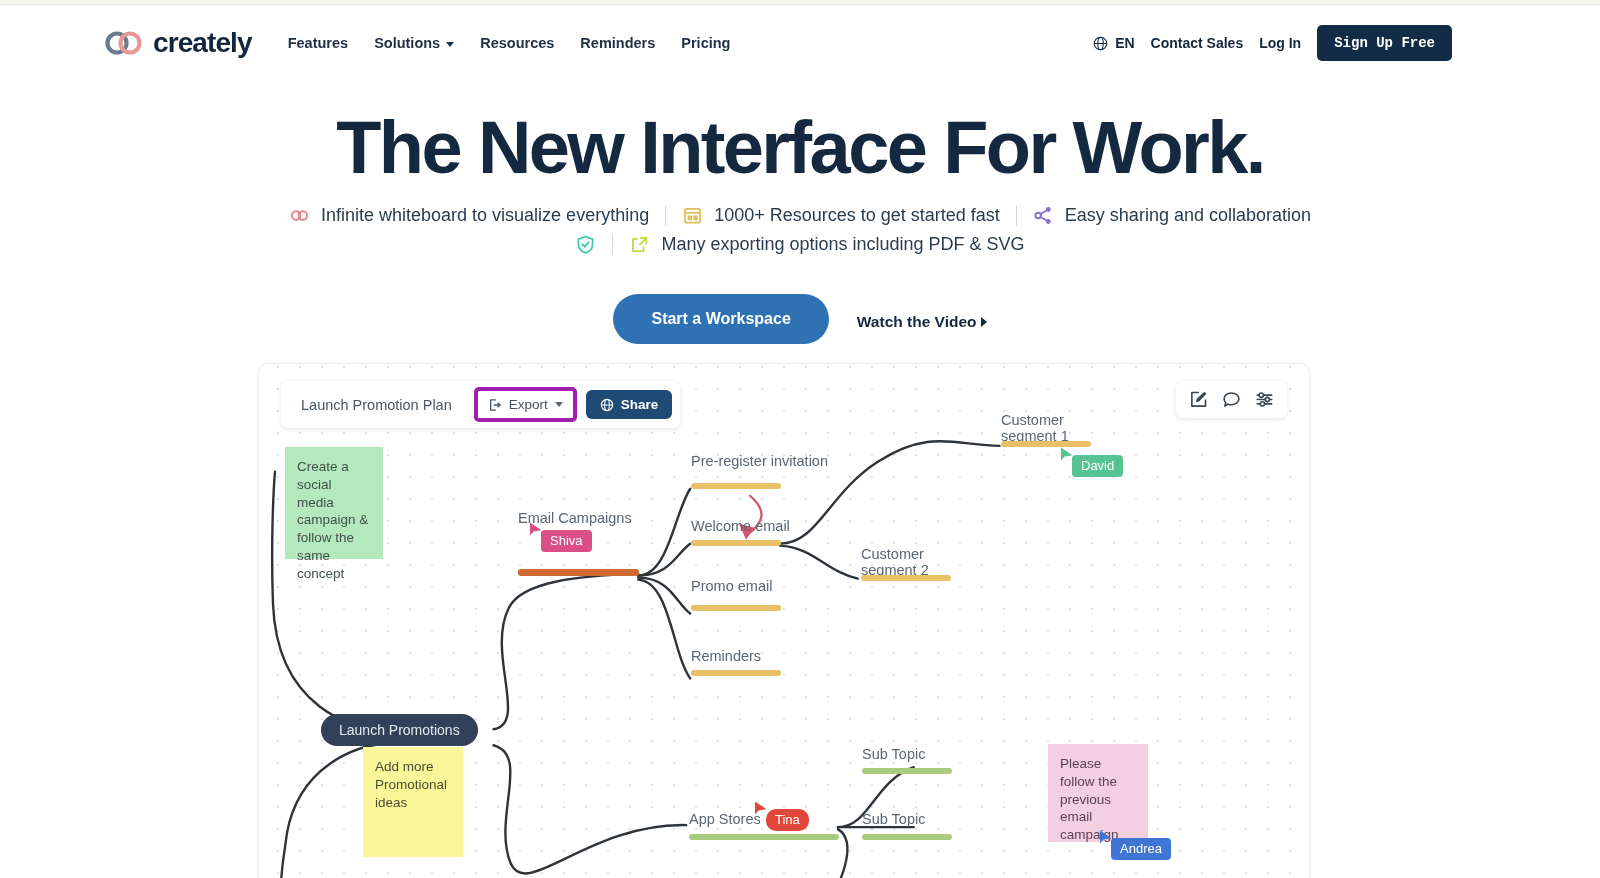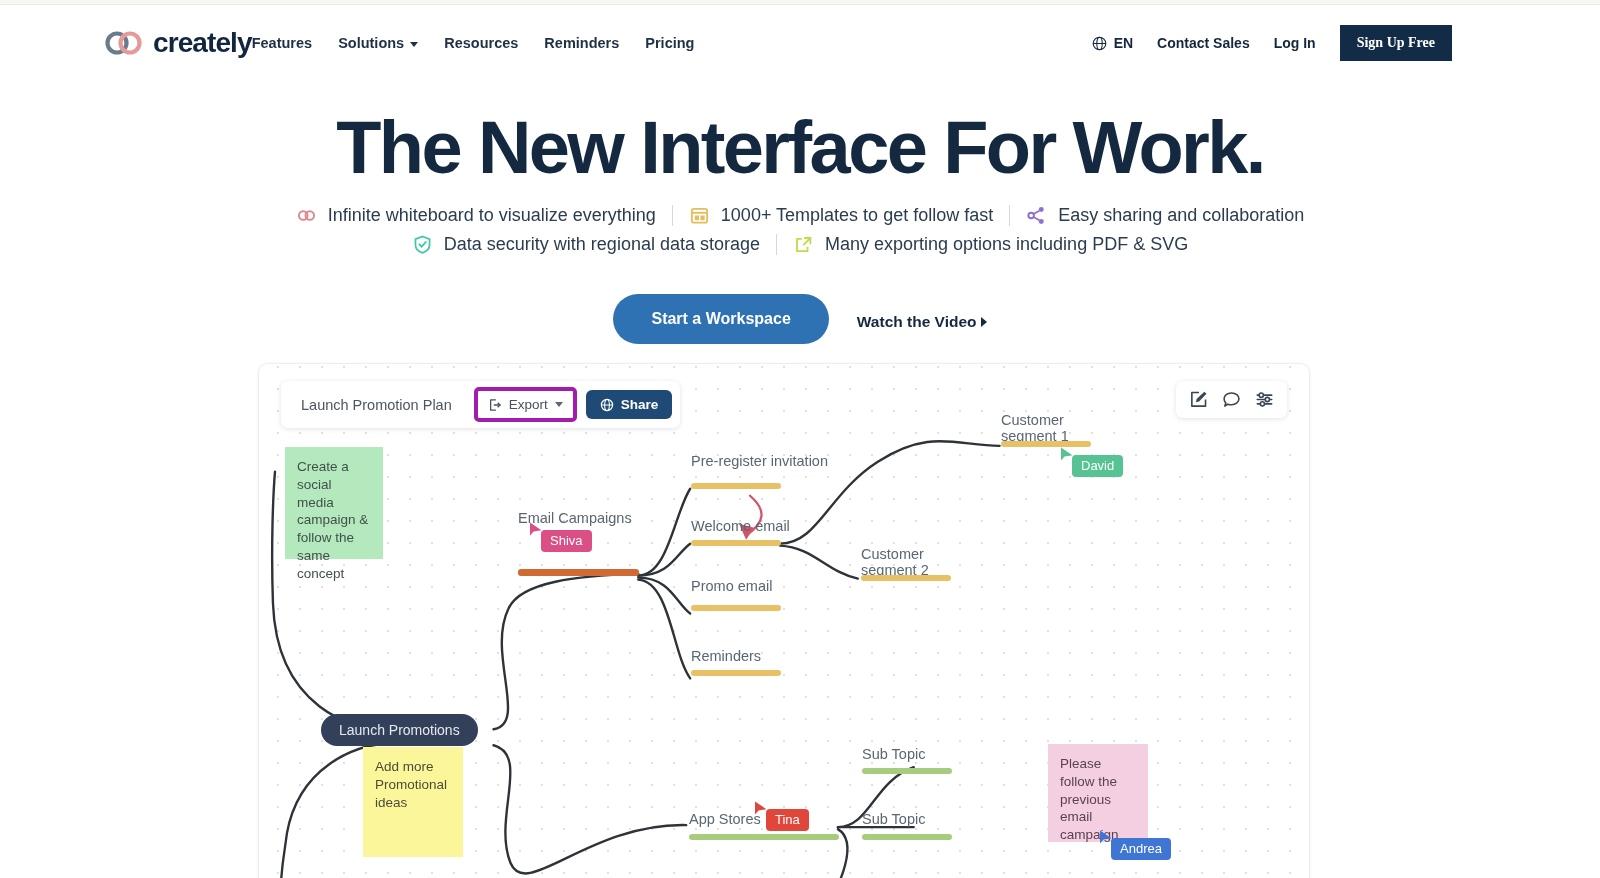--- a/index.html
+++ b/index.html
@@ -22,20 +22,21 @@
   
   .header {
     height: 76px;
     display: flex;
     align-items: center;
     padding: 0 148px 0 104px;
     background: #ffffff;
   }
   .brand {
     display: flex; align-items: center; gap: 9px;
+    margin-right: 36px;
   }
   .brand-logo { width: 40px; height: 26px; display:block; }
   .brand-name {
     font-size: 28px; font-weight: 700; color: #12263f;
     letter-spacing: -0.9px;
   }
   .nav { display: flex; align-items: center; gap: 26px; }
   .nav-item {
     font-size: 14.5px; color: #1f2f45; font-weight: 600;
     display: flex; align-items: center; gap: 6px;
@@ -43,32 +44,32 @@
   }
   .chev {
     width: 0; height: 0;
     border-left: 4.5px solid transparent;
     border-right: 4.5px solid transparent;
     border-top: 5.5px solid #1f2f45;
     margin-top: 2px;
   }
   .header-right {
     margin-left: auto;
-    display: flex; align-items: center; gap: 24px;
+    display: flex; align-items: center; gap: 16px;
   }
   .lang { display: flex; align-items: center; gap: 7px; cursor: pointer; }
   .globe { width: 15px; height: 15px; display:block; }
   .lang-label { font-size: 14px; font-weight: 700; color: #14273e; }
   .link-plain { font-size: 14px; font-weight: 700; color: #14273e; cursor: pointer; white-space: nowrap; }
   .signup-btn {
     background: #122b46; color: #fff;
     font-size: 14px; font-weight: 700;
-    padding: 10px 17px; border-radius: 0;
+    padding: 10px 17px; border-radius: 5px;
     border: none; cursor: pointer; white-space: nowrap;
-    font-family: Liberation Serif, serif;
+    font-family: Liberation Mono, monospace;
   }
 
   
   .hero { text-align: center; padding-top: 30px; }
   .hero-title {
     font-size: 74px; font-weight: 700; color: #14293f;
     letter-spacing: -2.6px; line-height: 1.0;
     margin: 0 0 20px 0;
   }
   .bullet-row {
@@ -210,21 +211,21 @@
     display: flex; align-items: flex-start;
   }
   .cur-arrow { width: 14px; height: 16px; display:block; }
   .cur-name {
     color: #fff; font-size: 13px;
     padding: 3px 9px 4px 9px; border-radius: 4px;
     white-space: nowrap; margin-left: -2px; margin-top: 8px;
   }
   .cn-shiva  { background: #d94f86; }
   .cn-david  { background: #57c392; }
-  .cn-tina   { background: #e0473a; }
+  .cn-tina   { background: #e0473a; border-radius: 10px; }
   .cn-andrea { background: #3f76d4; }
 </style>
 </head>
 <body>
 
 <div class="top-strip"></div>
 
 <div class="header">
 
   <div class="brand">
@@ -289,21 +290,21 @@
     <div class="bullet-sep"></div>
     <div class="bullet">
       <span>
         <svg class="bullet-ico" viewBox="0 0 22 22">
           <rect x="3" y="4" width="16" height="14.5" rx="2" fill="none" stroke="#e4be5d" stroke-width="1.9"></rect>
           <line x1="3" y1="8.2" x2="19" y2="8.2" stroke="#e4be5d" stroke-width="1.9"></line>
           <rect x="6" y="11" width="4.4" height="5" fill="#e4be5d"></rect>
           <rect x="12" y="11" width="4.4" height="5" fill="#e4be5d"></rect>
         </svg>
       </span>
-      <span class="bullet-txt">1000+ Templates to get follow fast</span>
+      <span class="bullet-txt">1000+ Resources to get started fast</span>
     </div>
     <div class="bullet-sep"></div>
     <div class="bullet">
       <span>
         <svg class="bullet-ico" viewBox="0 0 22 22">
           <circle cx="16" cy="4.8" r="2.6" fill="#8d6fd1"></circle>
           <circle cx="16" cy="17.2" r="2.6" fill="#8d6fd1"></circle>
           <circle cx="5.4" cy="11" r="2.9" fill="none" stroke="#8d6fd1" stroke-width="2"></circle>
           <line x1="7.8" y1="9.4" x2="14" y2="5.9" stroke="#8d6fd1" stroke-width="1.8"></line>
           <line x1="7.8" y1="12.6" x2="14" y2="16.1" stroke="#8d6fd1" stroke-width="1.8"></line>
@@ -314,21 +315,20 @@
   </div>
 
   <div class="bullet-row">
     <div class="bullet">
       <span>
         <svg class="bullet-ico" viewBox="0 0 22 22">
           <path d="M11 2.6 L18.4 5.4 V11 C18.4 15.6 14.9 18.6 11 19.8 C7.1 18.6 3.6 15.6 3.6 11 V5.4 Z" fill="none" stroke="#3dc9a8" stroke-width="1.8"></path>
           <path d="M7.7 10.8 L10.2 13.3 L14.5 8.4" fill="none" stroke="#3dc9a8" stroke-width="1.9" stroke-linecap="round"></path>
         </svg>
       </span>
-      <span class="bullet-txt">Data security with regional data storage</span>
     </div>
     <div class="bullet-sep"></div>
     <div class="bullet">
       <span>
         <svg class="bullet-ico" viewBox="0 0 22 22">
           <path d="M12.4 4.2 H18.2 V10" fill="none" stroke="#c3d949" stroke-width="1.9" stroke-linecap="round"></path>
           <line x1="18.2" y1="4.2" x2="11.3" y2="11.1" stroke="#c3d949" stroke-width="1.9" stroke-linecap="round"></line>
           <path d="M15.2 13.4 V18 H4.2 V5.2 H9.2" fill="none" stroke="#c3d949" stroke-width="1.9" stroke-linejoin="round"></path>
         </svg>
       </span>

